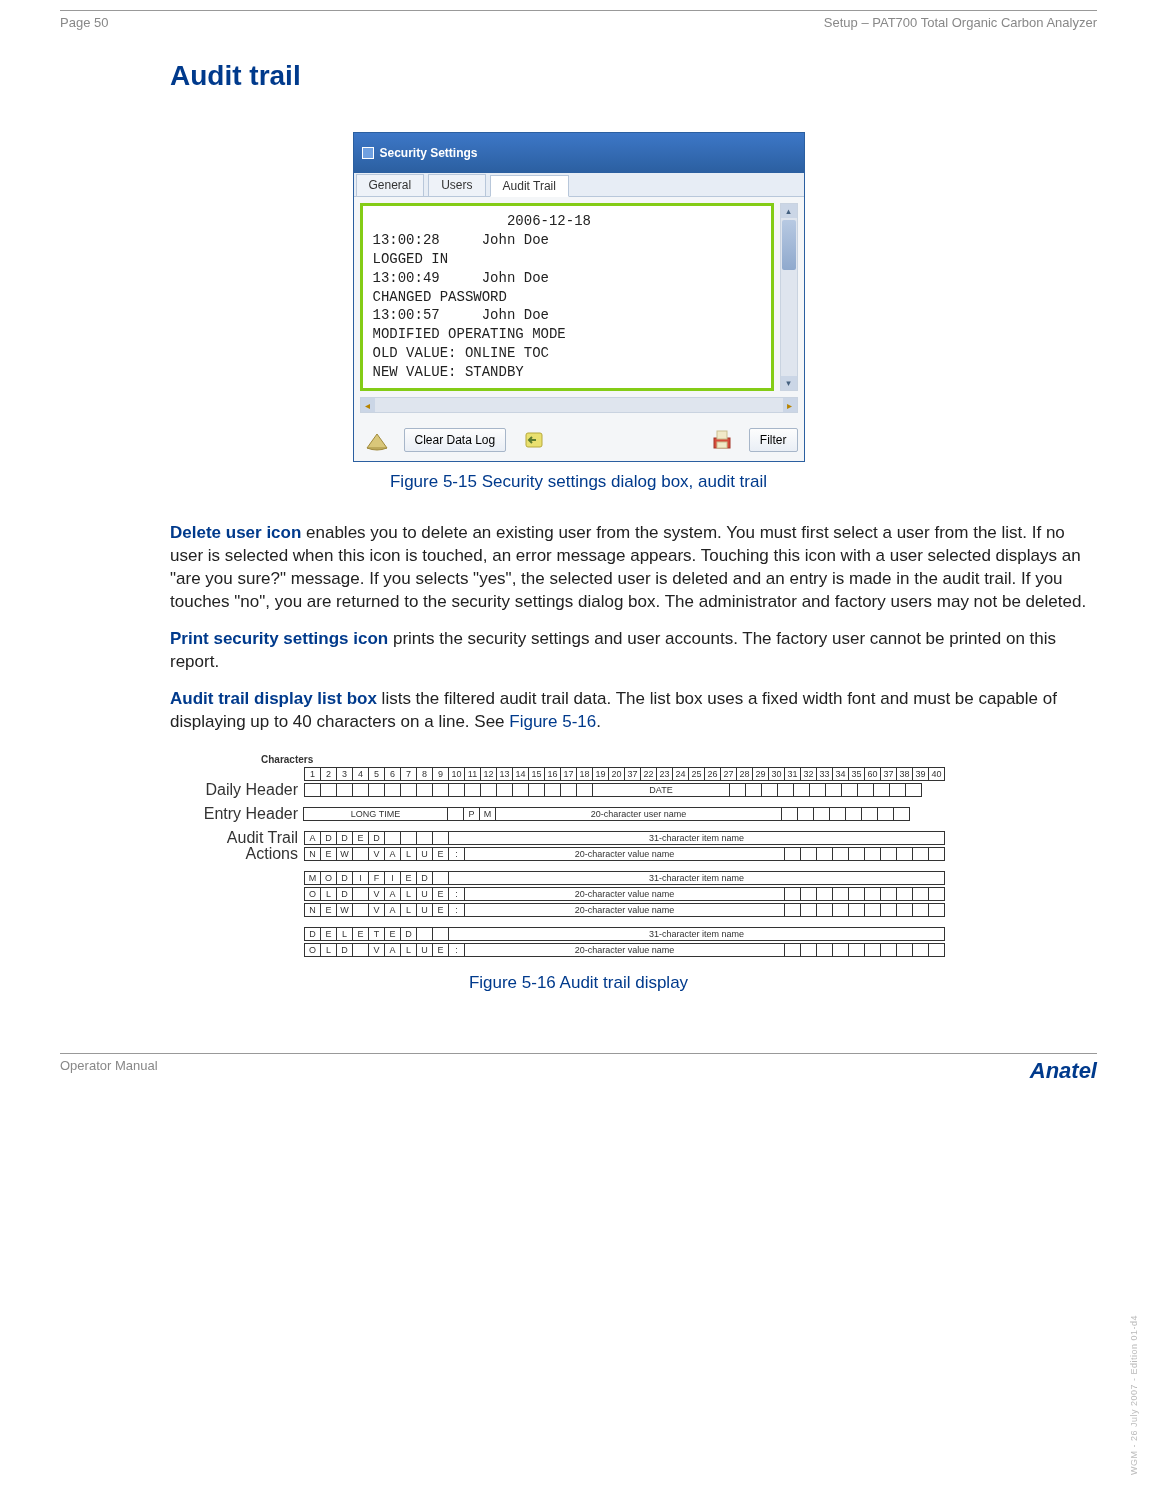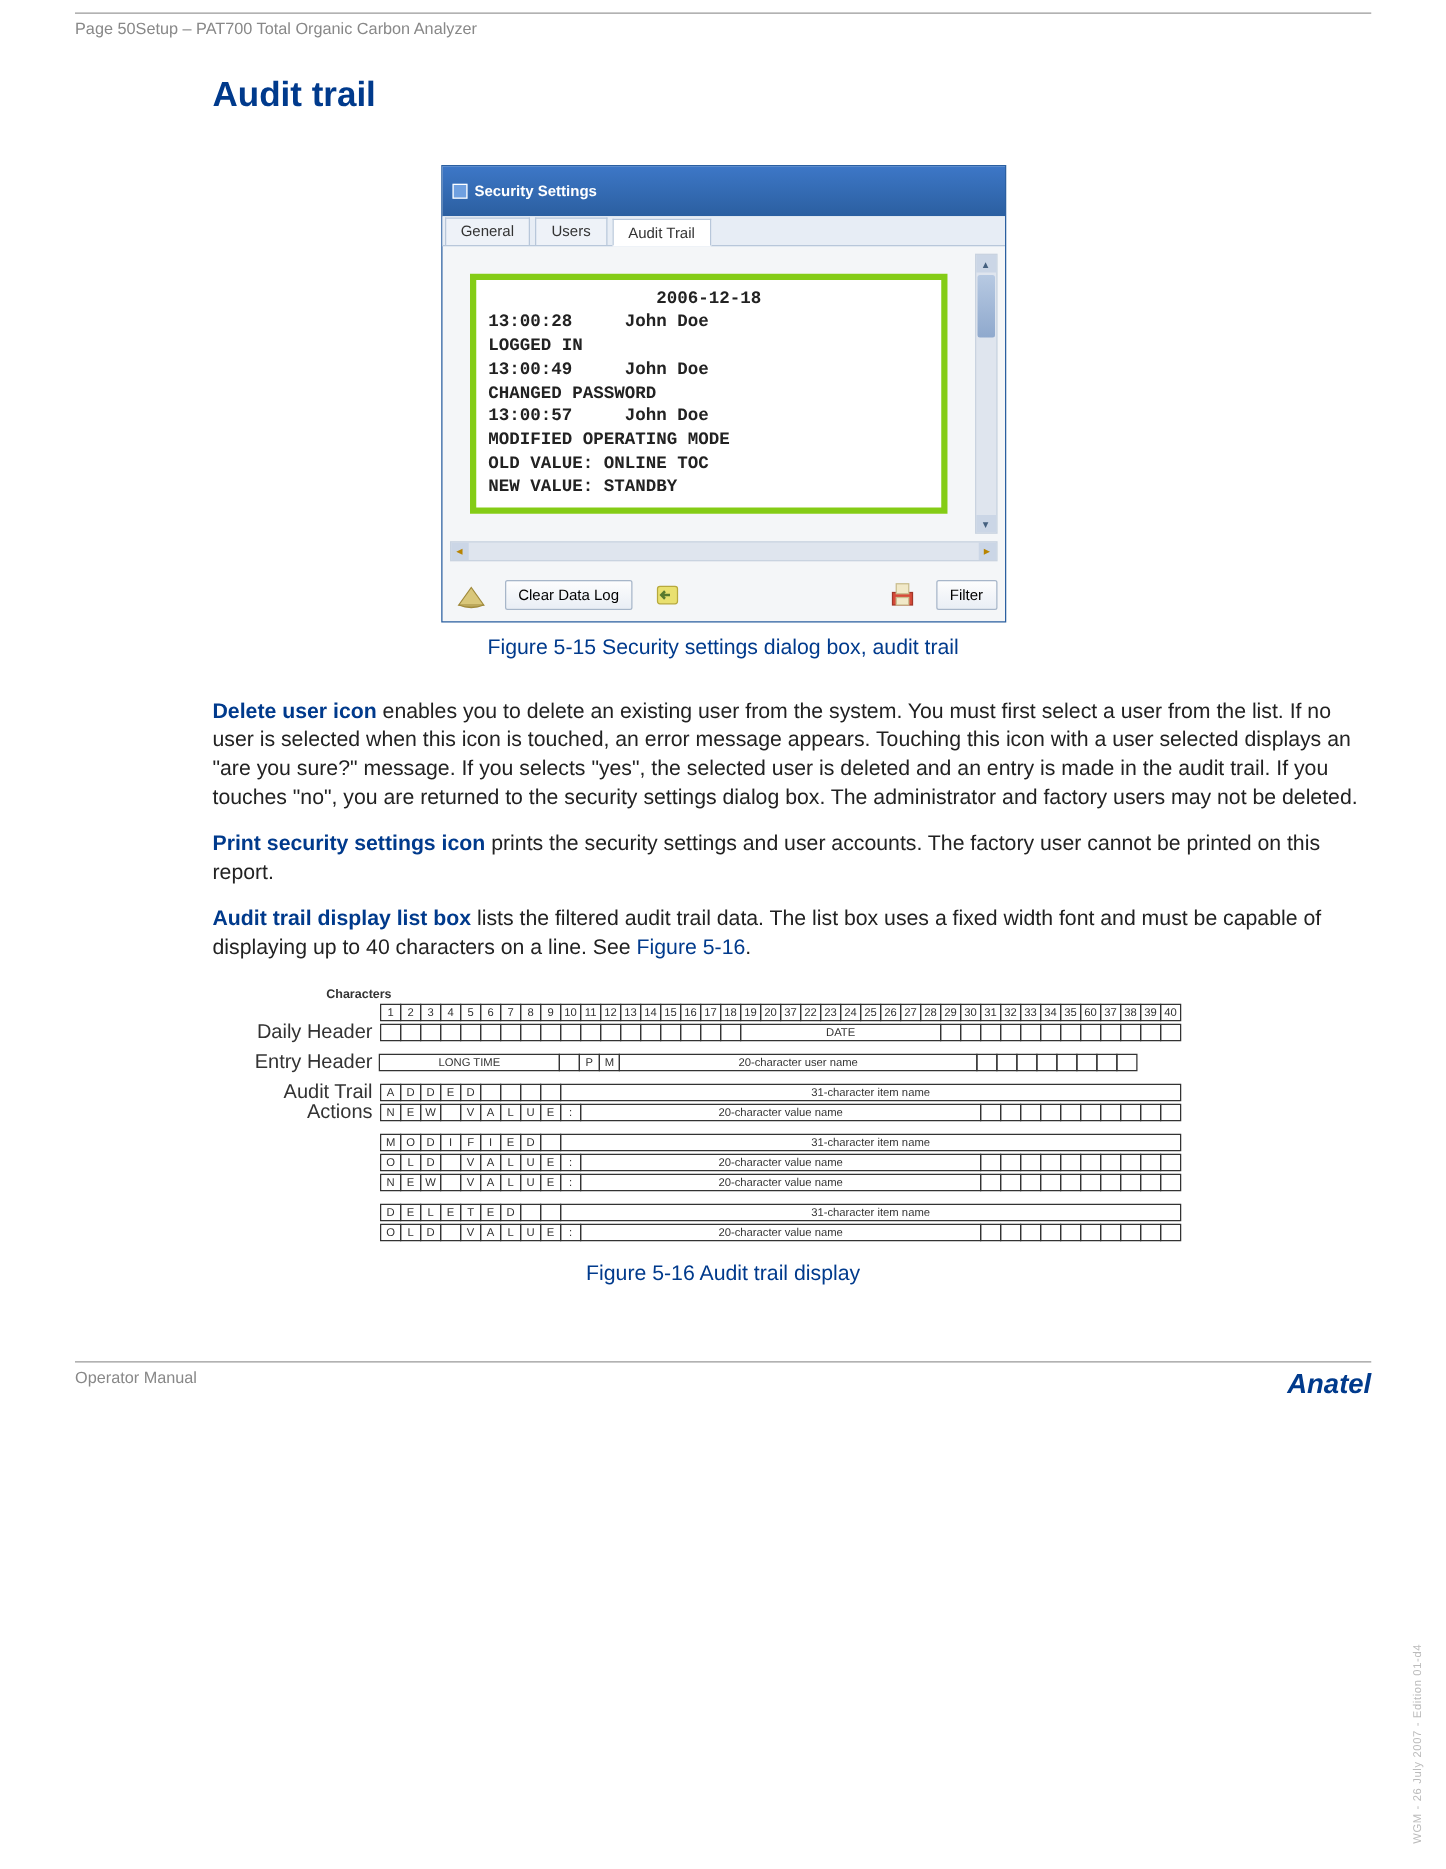--- a/index.html
+++ b/index.html
@@ -15,20 +15,21 @@
     position: relative;
     min-height: 1495px;
     box-sizing: border-box;
   }
   .top-rule {
     border-top: 1px solid #999;
     margin-bottom: 4px;
   }
   .header-row {
     display: flex;
+    justify-content: space-between;
     font-size: 13px;
     color: #888;
     margin-bottom: 30px;
   }
   h1.section-title {
     color: #003a8c;
     font-size: 28px;
     font-weight: bold;
     margin: 30px 0 40px 110px;
   }
@@ -74,29 +75,28 @@
     border-bottom: 1px solid #fff;
     position: relative;
     top: 1px;
   }
   .log-area {
     display: flex;
   }
   .log-text {
     flex: 1;
     background: #fff;
-    border: 5px solid #84cc16;
-    margin: 22px;
+    border: 3px solid #84cc16;
+    margin: 6px;
     padding: 6px 10px;
     font-family: "Courier New", monospace;
     font-size: 14px;
     color: #222;
     white-space: pre;
     line-height: 1.35;
-    font-weight: bold;
   }
   .vscroll {
     width: 16px;
     background: #dfe5ee;
     margin: 6px 6px 6px 0;
     position: relative;
     border: 1px solid #c9d3e0;
   }
   .vscroll .up, .vscroll .down {
     position: absolute; left: 0; right: 0; height: 14px; background: #cbd6e6;
@@ -346,21 +346,21 @@
           <div class="cell"></div>
           <div class="cell"></div>
           <div class="cell"></div>
           <div class="cell"></div>
           <div class="cell"></div>
           <div class="cell"></div>
           <div class="cell"></div>
           <div class="cell"></div>
           <div class="cell"></div>
           <div class="cell"></div>
-          <div class="wide" style="width: 161px;">DATE</div>
+          <div class="wide" style="width: 138px;">DATE</div>
           <div class="cell"></div>
           <div class="cell"></div>
           <div class="cell"></div>
           <div class="cell"></div>
           <div class="cell"></div>
           <div class="cell"></div>
           <div class="cell"></div>
           <div class="cell"></div>
           <div class="cell"></div>
           <div class="cell"></div>

